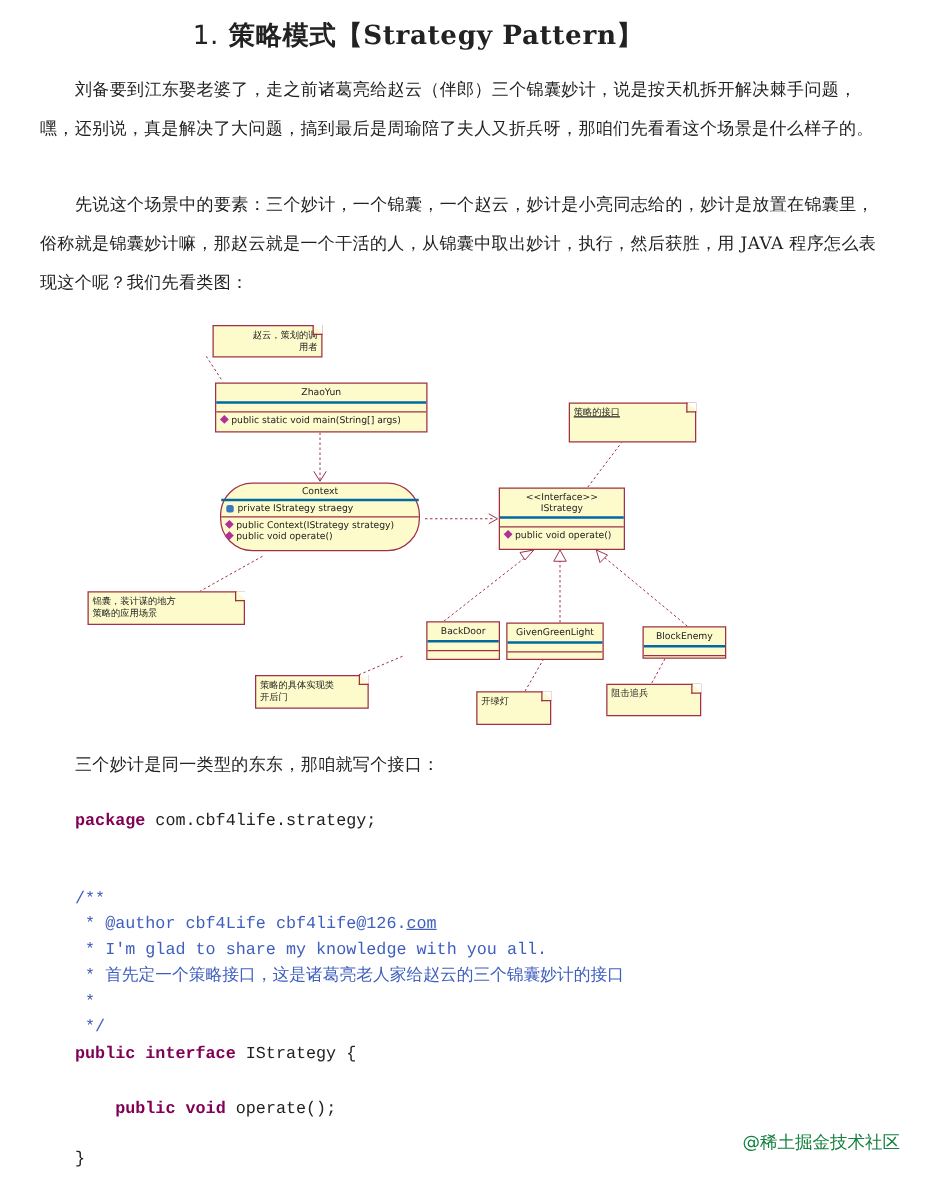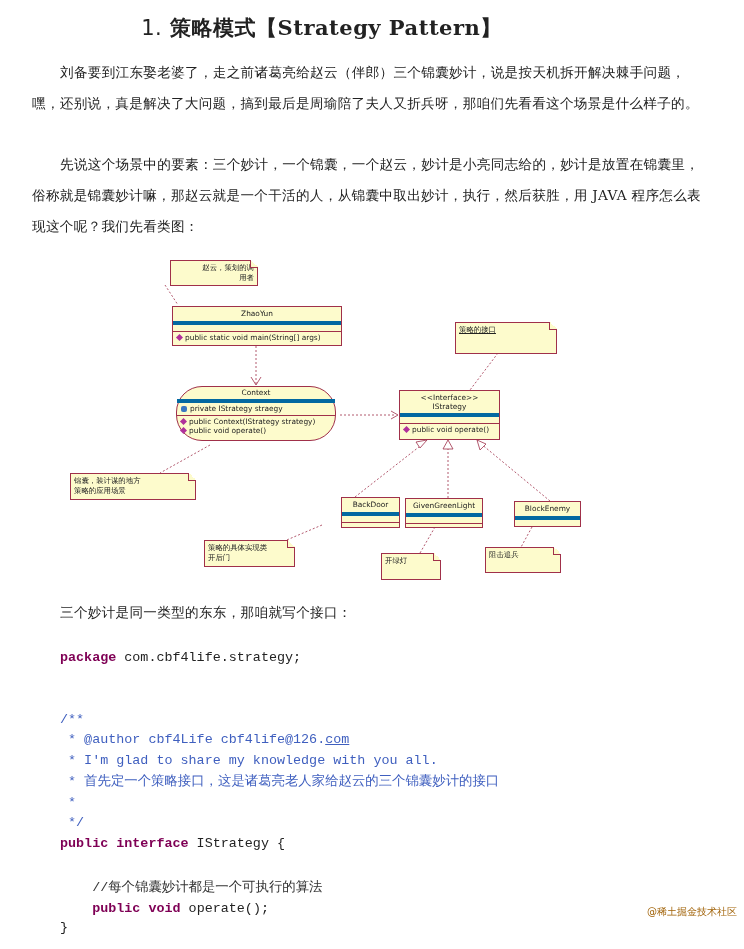--- a/index.html
+++ b/index.html
@@ -1,39 +1,39 @@
 <!DOCTYPE html>
 <html><head>
 <meta charset="utf-8">
 <style>
   html, body { margin:0; padding:0; background:#ffffff; }
   body { width:744px; height:949px; position:relative; overflow:hidden; font-family:"DejaVu Serif", serif; color:#222; }
-  .title { position:absolute; top:14px; left:15px; width:613px; text-align:center; font-family:"DejaVu Sans", sans-serif; font-size:21px; font-weight:bold; letter-spacing:0.5px; }
+  .title { position:absolute; top:14px; left:0; width:613px; text-align:center; font-family:"DejaVu Sans", sans-serif; font-size:21px; font-weight:bold; letter-spacing:0.5px;padding-left:28px; }
   .title .num { font-weight:normal; }
   .title .en { font-family:"DejaVu Serif", serif; }
   .para { position:absolute; left:32px; width:680px; font-size:13.6px; line-height:31px; text-indent:28px; letter-spacing:0.3px; }
   .p1 { top:57px; }
   .p2 { top:149px; }
   .p3 { top:597px; left:60px; }
   .diagram { position:absolute; left:60px; top:255px; width:540px; height:330px; }
   .cls { position:absolute; background:#fdfbcc; border:1px solid #a0304a; font-family:"DejaVu Sans", sans-serif; font-size:7.4px; color:#222; box-sizing:border-box; }
-  .cls .hd { text-align:center; border-bottom:4px solid #0369a1; padding:2px 0; line-height:10px; }
+  .cls .hd { text-align:center; border-bottom:2px solid #0369a1; padding:2px 0; line-height:10px; }
   .cls .sec { border-bottom:1px solid #a0304a; min-height:4px; padding:1px 4px; line-height:9.5px; }
   .cls .sec:last-child { border-bottom:none; }
   .mark { display:inline-block; width:5px; height:5px; background:#b0309a; transform:rotate(45deg); margin-right:3px; vertical-align:middle; }
   .mark-priv { display:inline-block; width:6px; height:6px; background:#3a78c2; border-radius:2px; margin-right:3px; vertical-align:middle; }
   .note { position:absolute; background:#fdfbcc; border:1px solid #a0304a; font-family:"DejaVu Sans", sans-serif; font-size:7.4px; line-height:10px; padding:2px 3px; box-sizing:border-box; }
   .note::after { content:""; position:absolute; right:-1px; top:-1px; width:8px; height:8px; background:linear-gradient(45deg, #fdfbcc 50%, #fff 50%); border-left:1px solid #a0304a; border-bottom:1px solid #a0304a; box-sizing:border-box; }
   svg.lines { position:absolute; left:0; top:0; }
   .code { position:absolute; left:60px; font-family:"Liberation Mono", "DejaVu Sans Mono", monospace; font-size:13.4px; line-height:20px; white-space:pre; color:#222; }
   .kw { color:#7f0055; font-weight:bold; }
   .cm { color:#3f5fbf; }
   .cm-u { text-decoration:underline; }
   .lc { color:#333; }
-  .watermark { position:absolute; right:7px; top:905px; font-family:"DejaVu Sans", sans-serif; font-size:10px; color:#a16207; }
+  .watermark { position:absolute; right:24px; top:905px; font-family:"DejaVu Sans", sans-serif; font-size:14px; color:#15803d; }
 </style>
 </head>
 <body>
 
 <div class="title">
   <span class="num">1.</span>
   <span>策略模式</span><span>【</span><span class="en">Strategy Pattern</span><span>】</span>
 </div>
 
 <div class="para p1">刘备要到江东娶老婆了，走之前诸葛亮给赵云（伴郎）三个锦囊妙计，说是按天机拆开解决棘手问题，嘿，还别说，真是解决了大问题，搞到最后是周瑜陪了夫人又折兵呀，那咱们先看看这个场景是什么样子的。</div>
@@ -148,18 +148,18 @@
 
 <div class="para p3" style="text-indent:0;">三个妙计是同一类型的东东，那咱就写个接口：</div>
 
 <div class="code" style="top:648px;"><span class="kw">package</span><span> com.cbf4life.strategy;</span></div>
 
 <div class="code" style="top:689px;line-height:20.7px;">
 <div class="cm">/**</div><div class="cm"><span> * @author cbf4Life cbf4life@126.</span><span class="cm-u">com</span></div><div class="cm"> * I'm glad to share my knowledge with you all.</div><div class="cm"> * 首先定一个策略接口，这是诸葛亮老人家给赵云的三个锦囊妙计的接口</div><div class="cm"> *</div><div class="cm"> */</div><div><span class="kw">public interface</span><span> IStrategy {</span></div>
 </div>
 
 <div class="code" style="top:856px;line-height:21px;">
-<div class="lc">    //每个锦囊妙计都是一个可执行的算法</div><div><span>    </span><span class="kw">public void</span><span> operate();</span></div>
+<div><span>    </span><span class="kw">public void</span><span> operate();</span></div>
 </div>
 
 <div class="code" style="top:918px;">}</div>
 
 <div class="watermark">@稀土掘金技术社区</div>
 
 </body></html>

